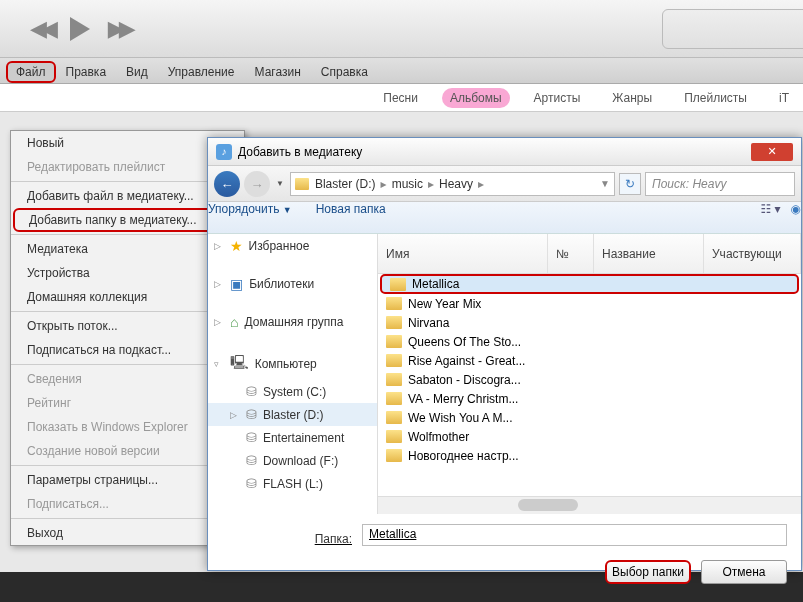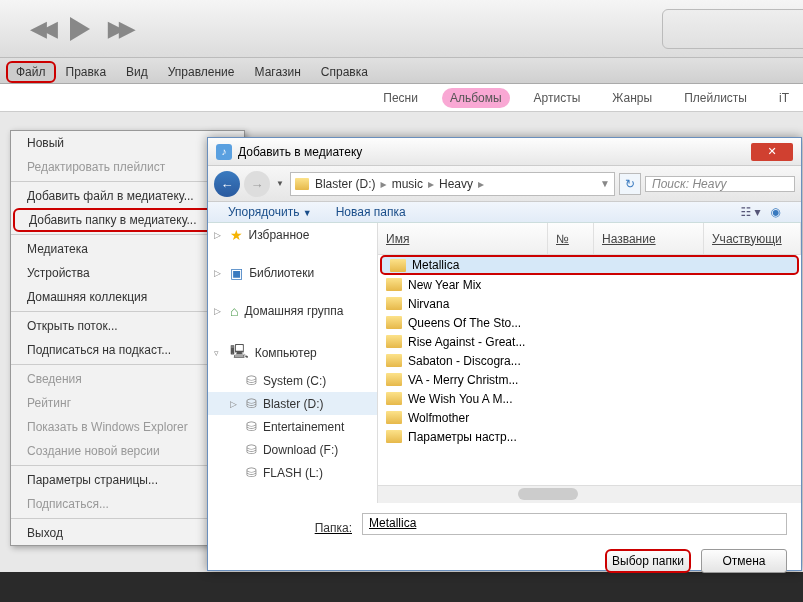--- a/index.html
+++ b/index.html
@@ -37,40 +37,40 @@
 .dialog-title .close { margin-left:auto; width:42px; height:18px; background:#d04030; color:#fff; border-radius:2px; display:flex; align-items:center; justify-content:center; font-size:11px;}
 
 .dialog-nav { height:36px; background:linear-gradient(#f7f7f7,#e6e6e6); border-bottom:1px solid #ccc; display:flex; align-items:center; padding:0 6px; gap:4px; font-size:12px;}
 .nav-btn { width:26px; height:26px; border-radius:50%; background:linear-gradient(#3a7abf,#2a5a9f); color:#fff; display:flex; align-items:center; justify-content:center; font-size:13px;}
 .nav-btn.fwd { background:#ddd; color:#999;}
 .dropbtn { color:#555; font-size:8px; padding:0 2px;}
 .crumb-bar { flex:1; height:24px; border:1px solid #bbb; background:#fff; display:flex; align-items:center; padding:0 4px; font-size:12px; color:#333; gap:2px;}
 .crumb-bar .folder-ic { width:14px; height:12px; background:linear-gradient(#fce28a,#e6b84a); border-radius:1px; margin-right:4px;}
 .crumb-bar span.sep { color:#888; padding:0 3px;}
 .refresh { width:22px; height:22px; border:1px solid #bbb; background:#f0f6fc; color:#3a7abf; display:flex; align-items:center; justify-content:center; font-size:12px;}
-.search-box { width:150px; height:16px; border:1px solid #bbb; background:#fff; color:#888; font-style:italic; font-size:12px; padding:0 6px; display:flex; align-items:center;}
-
-.dialog-toolbar { height:21px; background:linear-gradient(#f1f6fc,#e2ecf7); border-bottom:1px solid #cdd; display:flex; align-items:center; padding:0 20px; font-size:12px; color:#1a4e8a;}
+.search-box { width:150px; height:24px; border:1px solid #bbb; background:#fff; color:#888; font-style:italic; font-size:12px; padding:0 6px; display:flex; align-items:center;}
+
+.dialog-toolbar { height:32px; background:linear-gradient(#f1f6fc,#e2ecf7); border-bottom:1px solid #cdd; display:flex; padding:0 0; font-size:12px; color:#1a4e8a;}
 .dialog-toolbar .org { margin-right:24px;}
 .dialog-toolbar .view-ic { margin-left:auto; color:#557; font-size:12px; display:flex; gap:10px;}
 
 .dialog-body { display:flex; height:280px;}
 .nav-pane { width:170px; border-right:1px solid #ddd; background:#fff; font-size:12px; color:#333; overflow:hidden; position:relative;}
 .nav-pane .np-item { padding:4px 8px 4px 22px; display:flex; align-items:center; gap:6px; position:relative;}
 .nav-pane .np-item.sub { padding-left:38px;}
 .nav-pane .np-item.sel { background:#e4eff9;}
 .nav-pane .np-item .tri { position:absolute; left:6px; color:#888; font-size:9px;}
 .ic-star { color:#f5b301; font-size:14px;}
 .ic-lib { color:#3a7abf; font-size:14px;}
 .ic-hg { color:#4a9a4a; font-size:14px;}
 .ic-comp { color:#555; font-size:14px;}
 .ic-drive { color:#888; font-size:13px;}
 
 .list-pane { flex:1; display:flex; flex-direction:column; font-size:12px;}
-.list-header { height:32px; background:linear-gradient(#fdfdfd,#f0f0f0); border-bottom:1px solid #ddd; display:flex; align-items:center; color:#444;text-decoration:underline;}
+.list-header { height:40px; background:linear-gradient(#fdfdfd,#f0f0f0); border-bottom:1px solid #ddd; display:flex; align-items:center; color:#444;}
 .list-header .col { padding:0 8px; border-right:1px solid #e0e0e0; height:100%; display:flex; align-items:center;}
 .col-name { width:170px;}
 .col-num { width:46px;}
 .col-title { width:110px;}
 .col-part { flex:1;}
 .list-rows { flex:1; overflow:hidden; position:relative;}
 .row { display:flex; align-items:center; height:19px; padding:0 8px;}
 .row .folder-ic { width:16px; height:13px; background:linear-gradient(#fce28a,#e6b84a); border-radius:1px; margin-right:6px; flex-shrink:0;}
 .row.sel { background:#d6e8f8;}
 .row.hl { border:2px solid #c00; border-radius:5px; margin:0 2px; height:20px;}
@@ -278,21 +278,21 @@
         <div class="row">
             <span class="folder-ic"></span>
             <span>We Wish You A M...</span>
           </div>
         <div class="row">
             <span class="folder-ic"></span>
             <span>Wolfmother</span>
           </div>
         <div class="row">
             <span class="folder-ic"></span>
-            <span>Параметры настр...</span>
+            <span>Новогоднее настр...</span>
           </div>
       </div>
       <div class="list-scroll">
           <div class="thumb"></div>
         </div>
     </div>
   </div>
   <div class="dialog-bottom">
     <div class="folder-line">
       <label>Папка:</label>

